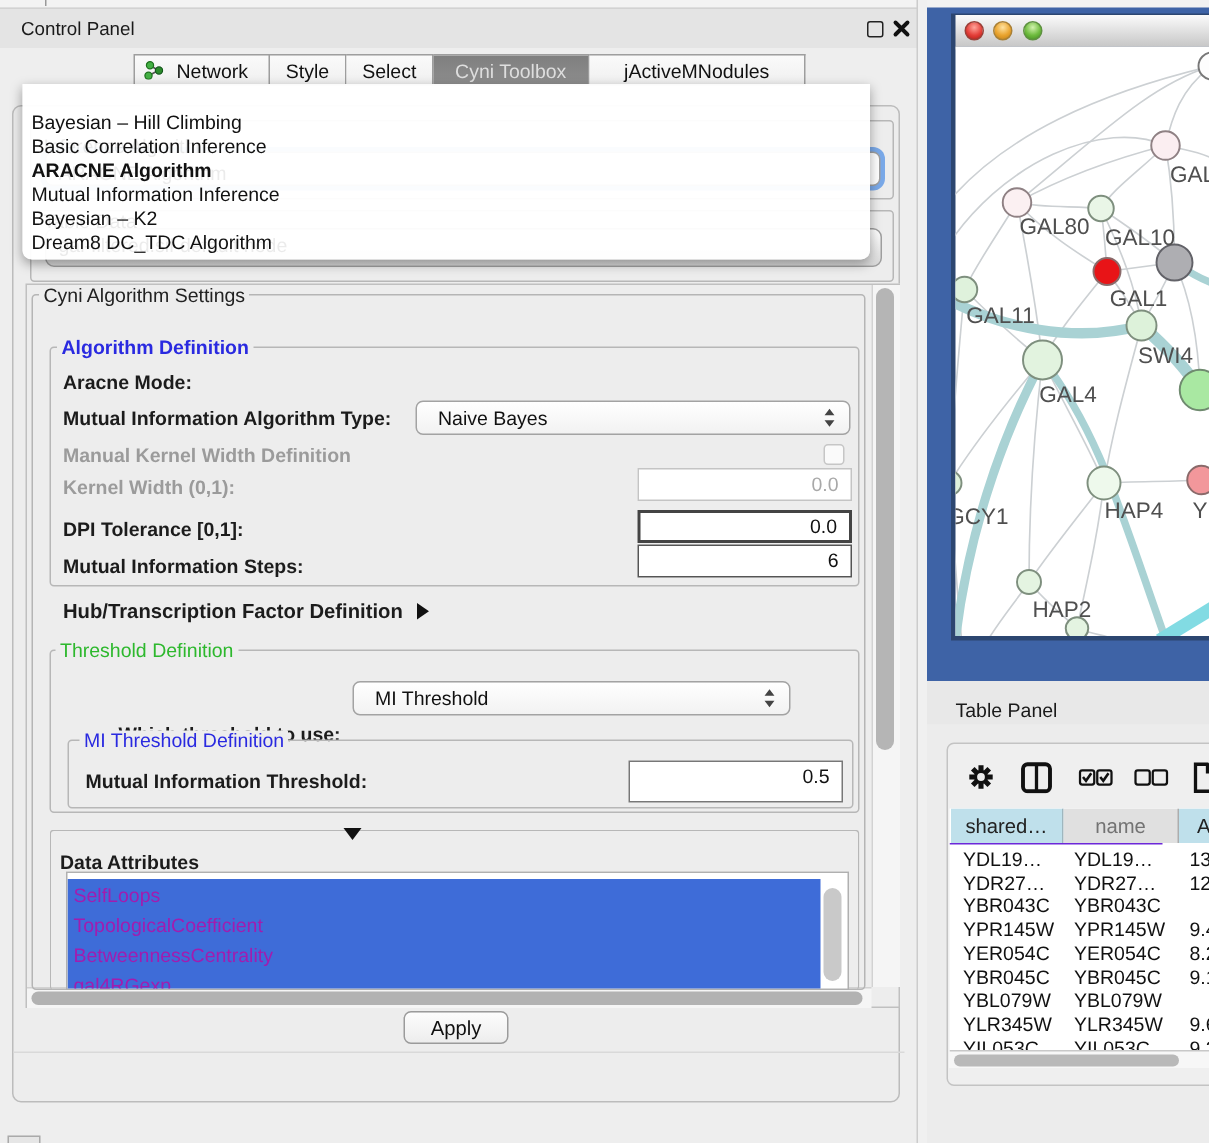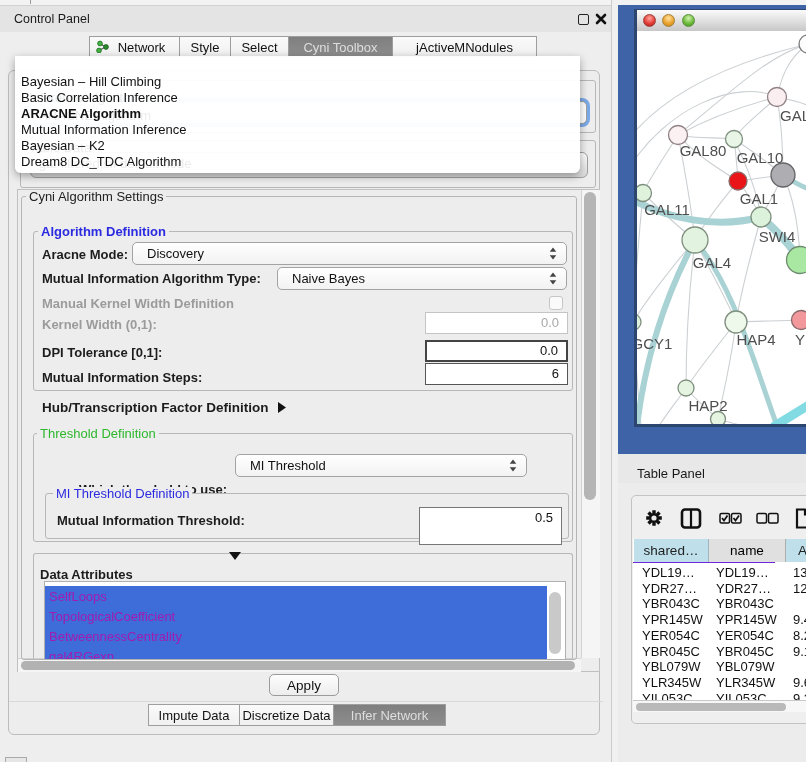--- a/index.html
+++ b/index.html
@@ -61,24 +61,20 @@
 <div class="abs" style="left:584px;top:192px;width:12px;height:308px;background:#b5b5b5;border-radius:6px;"></div>
 <div class="abs" style="left:18px;top:658px;width:563px;height:13px;background:#f5f5f5;border-top:1px solid #d2d2d2;"></div>
 <div class="abs" style="left:21px;top:661px;width:554px;height:9px;background:#b2b2b2;border-radius:4.5px;"></div>
 
 <div class="abs" style="left:21px;top:196px;width:554px;height:462px;border:1px solid #b5b5b5;border-radius:3px;"></div>
 <div class="abs gt" style="left:26px;top:190px;color:#222;">Cyni Algorithm Settings</div>
 
 <div class="abs grp" style="left:33px;top:231px;width:538px;height:158px;"></div>
 <div class="abs gt" style="left:38px;top:225px;color:#2a2ae0;font-weight:bold;">Algorithm Definition</div>
 <div class="abs lbl" style="left:42px;top:247px;">Aracne Mode:</div>
-<div class="abs combo" style="left:132px;top:242px;width:435px;height:23px;">Discovery
- <svg class="carrows" width="8" height="13">
-        <path d="M4,0.5 L7.3,4.8 H0.7 Z M4,12.5 L0.7,8.2 H7.3 Z" fill="#444"></path>
-      </svg></div>
 <div class="abs lbl" style="left:42px;top:271px;">Mutual Information Algorithm Type:</div>
 <div class="abs combo" style="left:277px;top:267px;width:290px;height:23px;">Naive Bayes
  <svg class="carrows" width="8" height="13">
         <path d="M4,0.5 L7.3,4.8 H0.7 Z M4,12.5 L0.7,8.2 H7.3 Z" fill="#444"></path>
       </svg></div>
 <div class="abs lbl" style="left:42px;top:296px;color:#9b9b9b;">Manual Kernel Width Definition</div>
 <div class="abs" style="left:549px;top:296px;width:12px;height:12px;border:1px solid #c6c6c6;border-radius:3px;background:#fafafa;"></div>
 <div class="abs lbl" style="left:42px;top:317px;color:#9b9b9b;">Kernel Width (0,1):</div>
 <div class="abs tfield" style="left:425px;top:312px;width:143px;height:22px;border:1px solid #c4c4c4;color:#a8a8a8;line-height:20px;">0.0</div>
 <div class="abs lbl" style="left:42px;top:345px;">DPI Tolerance [0,1]:</div>
@@ -95,40 +91,35 @@
 <div class="abs grp" style="left:33px;top:433px;width:538px;height:107px;"></div>
 <div class="abs gt" style="left:37px;top:427px;color:#2db82d;">Threshold Definition</div>
 <div class="abs lbl" style="left:79px;top:450px;margin-top:32px;">Which threshold to use:</div>
 <div class="abs combo" style="left:235px;top:454px;width:292px;height:23px;">MI Threshold
  <svg class="carrows" width="8" height="13">
         <path d="M4,0.5 L7.3,4.8 H0.7 Z M4,12.5 L0.7,8.2 H7.3 Z" fill="#444"></path>
       </svg></div>
 <div class="abs grp" style="left:45px;top:493px;width:522px;height:44px;"></div>
 <div class="abs gt" style="left:53px;top:487px;color:#2a2ae0;">MI Threshold Definition</div>
 <div class="abs lbl" style="left:57px;top:513px;">Mutual Information Threshold:</div>
-<div class="abs tfield" style="left:419px;top:507px;width:143px;height:38px;border:1px solid #777;line-height:20px;">0.5</div>
+<div class="abs tfield" style="left:419px;top:507px;width:143px;height:28px;border:1px solid #777;line-height:20px;">0.5</div>
 
 <div class="abs grp" style="left:33px;top:553px;width:538px;height:106px;border-bottom:none;"></div>
 <svg class="abs" style="left:228px;top:550px;" width="14" height="11">
       <path d="M1,2 L13,2 L7,10 Z" fill="#111"></path>
     </svg>
 <div class="abs lbl" style="left:40px;top:567px;">Data Attributes</div>
 <div class="abs" style="left:44px;top:581px;width:522px;height:79px;background:#fff;border:1px solid #b0b0b0;box-sizing:border-box;overflow:hidden;">
   <div class="abs" style="left:0;top:4px;width:502px;height:80px;background:#3e6cd8;"></div>
   <div class="abs" style="left:4px;top:5px;font-size:13px;color:#a21caf;line-height:20px;white-space:nowrap;">SelfLoops<br>TopologicalCoefficient<br>BetweennessCentrality<br>gal4RGexp</div>
   <div class="abs" style="left:504px;top:10px;width:12px;height:62px;background:#c9c9c9;border-radius:6px;"></div>
 </div>
 
 <div class="abs" style="left:269px;top:674px;width:70px;height:22px;border:1px solid #9b9b9b;border-radius:5px;background:linear-gradient(#fdfdfd,#ededed);font-size:13.5px;color:#111;text-align:center;line-height:21px;box-sizing:border-box;">Apply</div>
 <div class="abs" style="left:9px;top:701px;width:594px;height:1px;background:#d9d9d9;"></div>
-<div class="abs" style="left:148px;top:704px;width:300px;height:22px;">
-  <div class="tab" style="left:0;width:92px;border-left:1px solid #9e9e9e;height:22px;line-height:22px;">Impute Data</div>
-  <div class="tab" style="left:92px;width:94px;height:22px;line-height:22px;">Discretize Data</div>
-  <div class="tab tabsel" style="left:186px;width:112px;height:22px;line-height:22px;">Infer Network</div>
-</div>
 <div class="abs" style="left:5px;top:757px;width:20px;height:10px;border:1px solid #aaa;background:#e6e6e6;"></div>
 
 <div class="abs" style="left:15px;top:56px;width:565px;height:117px;background:rgba(255,255,255,0.96);border-radius:0 0 6px 6px;box-shadow:0 3px 8px rgba(0,0,0,0.35);">
   <div class="abs" style="left:14px;top:34px;font-size:13px;color:rgba(60,60,60,0.10);white-space:nowrap;">Inference Algorithm</div>
   <div class="abs" style="left:24px;top:52px;font-size:13px;color:rgba(60,60,60,0.10);white-space:nowrap;">ARACNE Algorithm</div>
   <div class="abs" style="left:14px;top:84px;font-size:13px;color:rgba(60,60,60,0.10);white-space:nowrap;">Table Data</div>
   <div class="abs" style="left:24px;top:100px;font-size:13px;color:rgba(60,60,60,0.10);white-space:nowrap;">gal-filtered.sif default node</div>
   <div class="abs" style="left:3px;top:18px;">
     <div class="pitem">Bayesian – Hill Climbing</div>
     <div class="pitem">Basic Correlation Inference</div>
@@ -249,21 +240,21 @@
     <path d="M88.5,10 l2,2.5 l3.5,-5" stroke-width="1.7"></path>
     <rect x="112" y="5.5" width="9.5" height="9.5" rx="1.5"></rect>
     <rect x="123.5" y="5.5" width="9.5" height="9.5" rx="1.5"></rect>
   </g>
   <path d="M152,1.5 h8 l5,5 v13 h-13 z M160,1.5 v5 h5" fill="none" stroke="#111" stroke-width="2.2"></path>
 </svg>
 
 <div class="abs" style="left:633px;top:539px;width:173px;height:173px;background:#ffffff;overflow:hidden;">
   <div class="abs" style="left:0;top:0;width:142px;height:24px;border-bottom:1px solid #6d28d9;box-sizing:border-box;">
     <div class="abs" style="left:1px;top:0;width:74px;height:23px;background:#bfe0eb;border-right:1px solid #9fb6be;font-size:13.5px;color:#222;text-align:center;line-height:23px;">shared…</div>
-    <div class="abs" style="left:76px;top:0;width:76px;height:23px;background:#e0e0e0;border-right:1px solid #adadad;font-size:13.5px;color:#000000;text-align:center;line-height:23px;">name</div>
+    <div class="abs" style="left:76px;top:0;width:76px;height:23px;background:#e0e0e0;border-right:1px solid #adadad;font-size:13.5px;color:#737373;text-align:center;line-height:23px;">name</div>
     <div class="abs" style="left:153px;top:0;width:20px;height:23px;background:#bfe0eb;font-size:13.5px;color:#222;padding-left:12px;line-height:23px;">A</div>
   </div>
   <div class="abs" style="left:9px;top:26px;font-size:13px;color:#111;line-height:15.7px;white-space:nowrap;">YDL19…<br>YDR27…<br>YBR043C<br>YPR145W<br>YER054C<br>YBR045C<br>YBL079W<br>YLR345W<br>YIL053C</div>
   <div class="abs" style="left:83px;top:26px;font-size:13px;color:#111;line-height:15.7px;white-space:nowrap;">YDL19…<br>YDR27…<br>YBR043C<br>YPR145W<br>YER054C<br>YBR045C<br>YBL079W<br>YLR345W<br>YIL053C</div>
   <div class="abs" style="left:160px;top:26px;font-size:13px;color:#111;line-height:15.7px;white-space:nowrap;">13.<br>12.<br>&nbsp;<br>9.4<br>8.2<br>9.1<br>&nbsp;<br>9.6<br>9.2</div>
   <div class="abs" style="left:0;top:161px;width:173px;height:12px;background:#f7f7f7;border-top:1px solid #c8c8c8;box-sizing:border-box;">
     <div class="abs" style="left:3px;top:2px;width:150px;height:8px;background:#b9b9b9;border-radius:4px;"></div>
   </div>
 </div>
 

